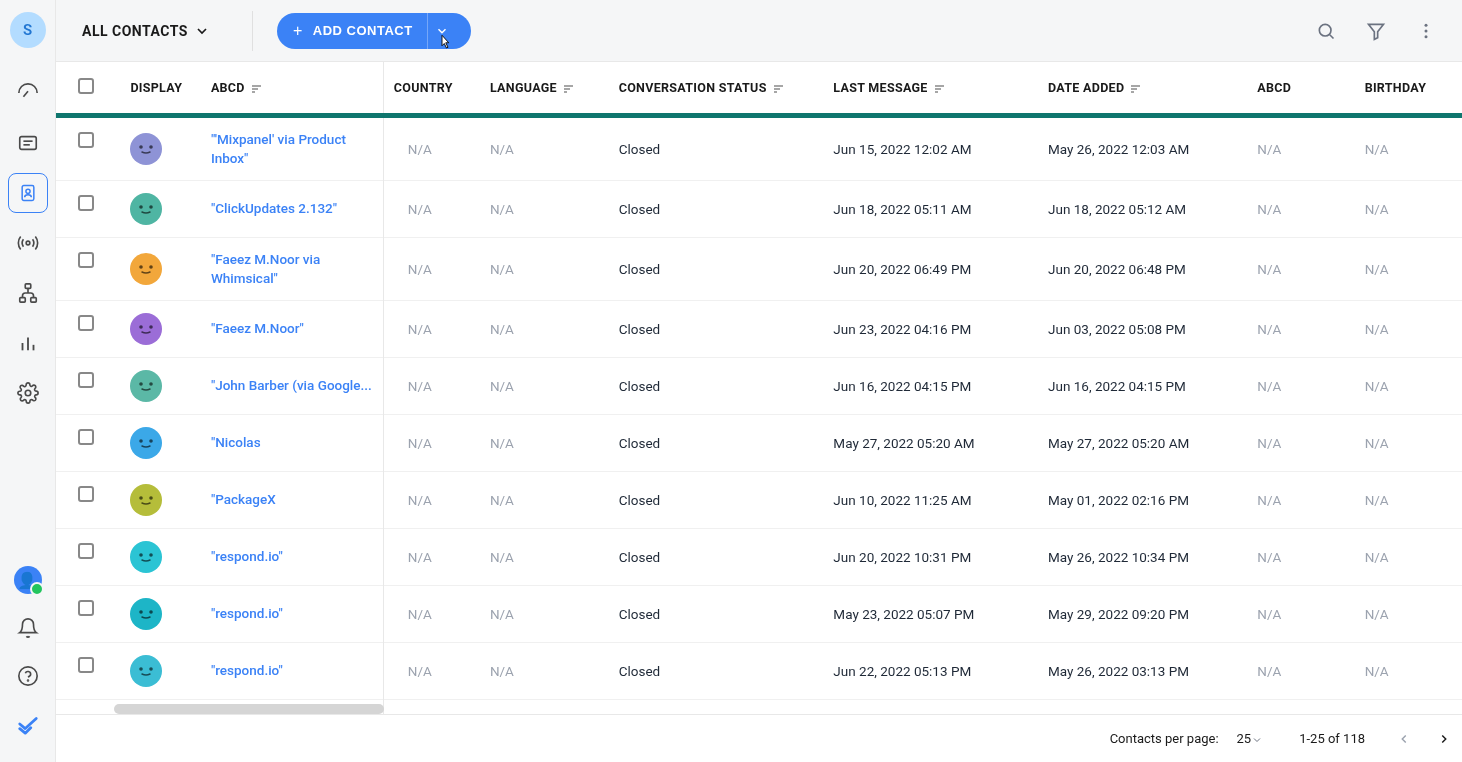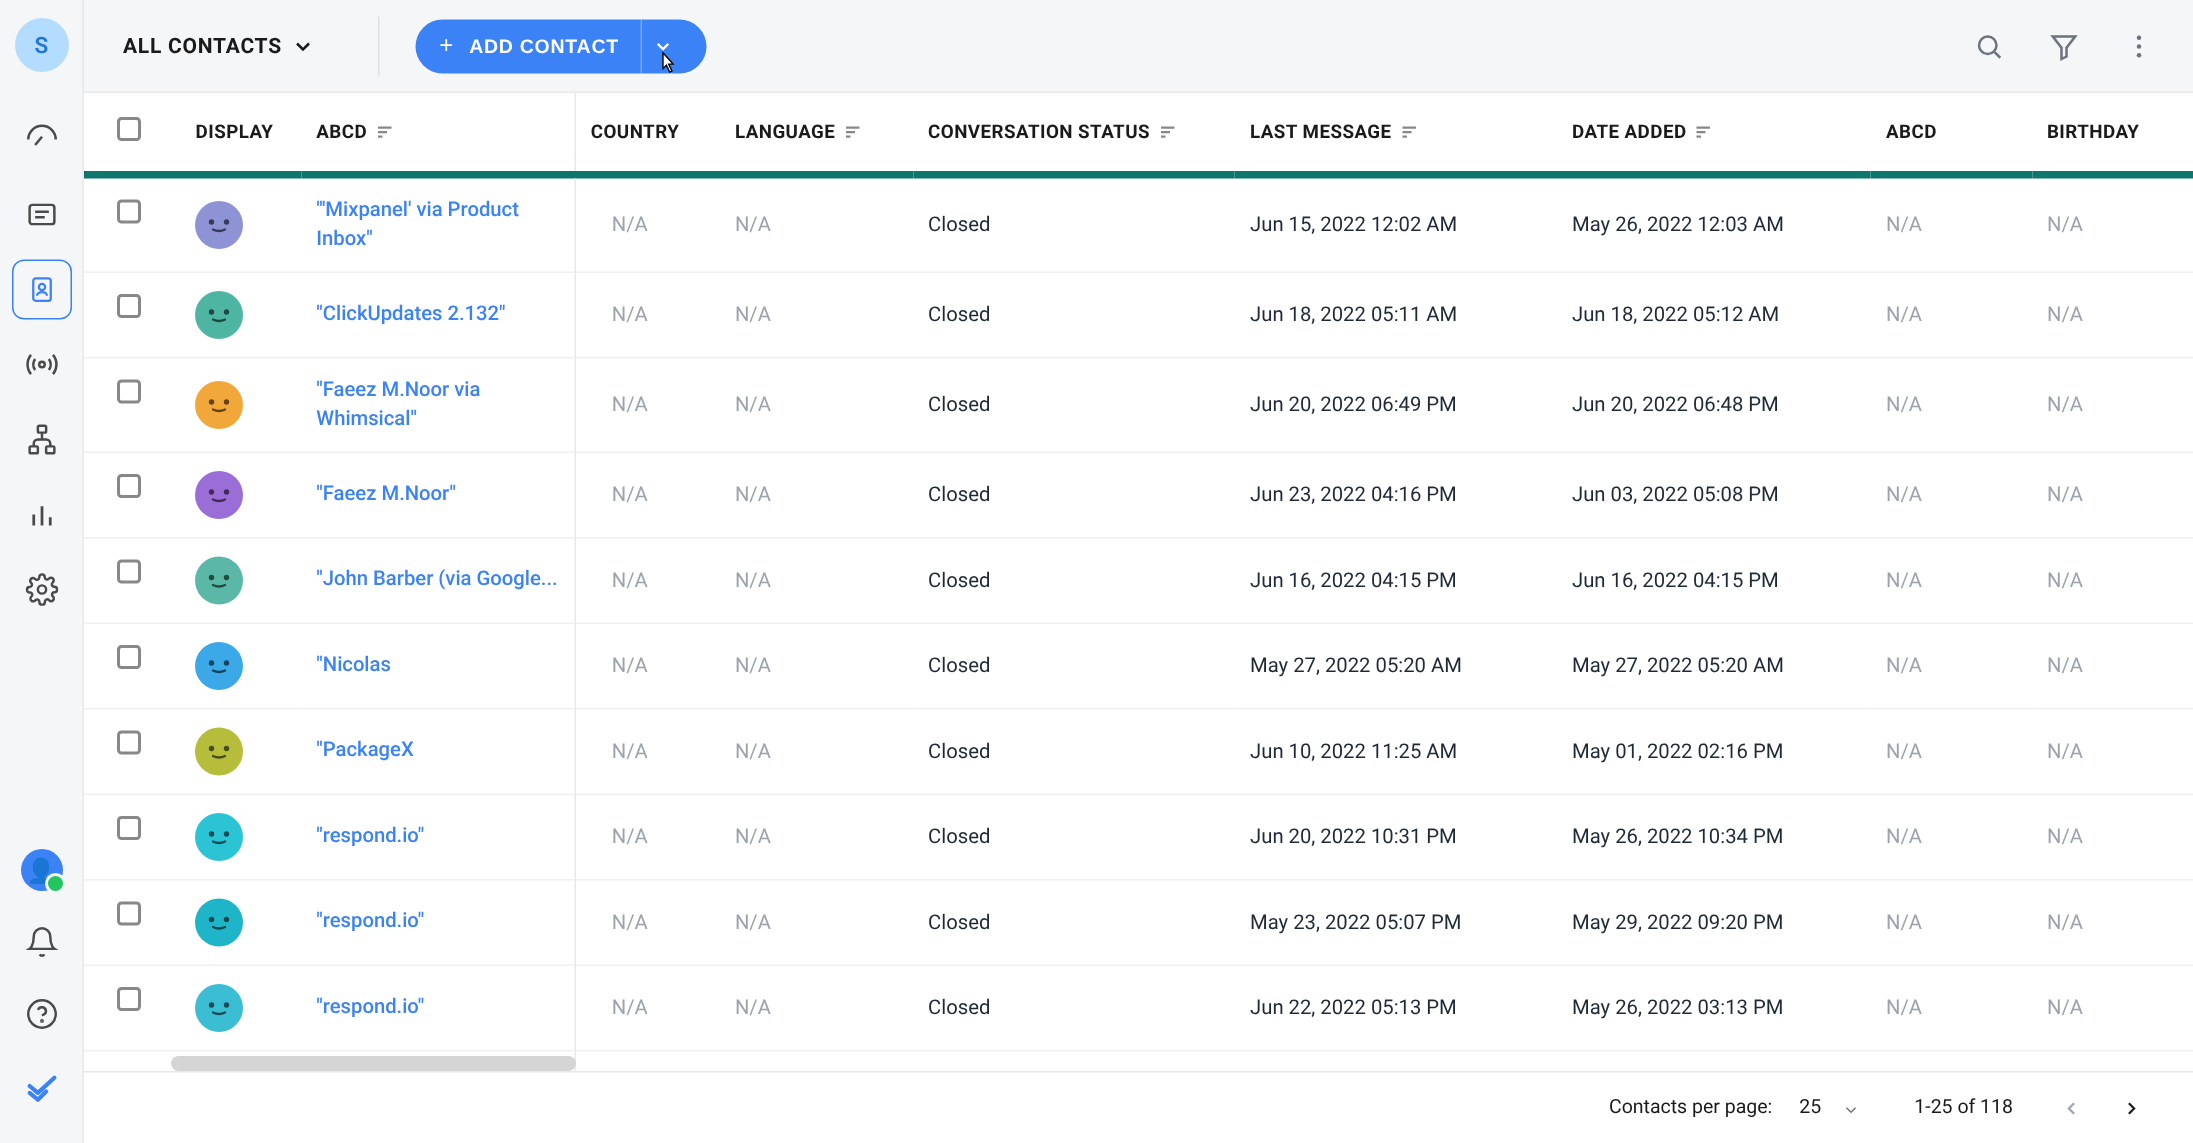--- a/index.html
+++ b/index.html
@@ -282,35 +282,34 @@
       background: #d5d5d5;
       border-radius: 5px;
     }
     
     .footer {
       height: 48px;
       border-top: 1px solid #e8e8e8;
       display: flex;
       align-items: center;
       justify-content: flex-end;
-      padding-right: 30px;
+      padding-right: 7px;
       font-size: 13px;
       color: #1a1a1a;
       gap: 28px;
       background: white;
     }
     .per-page {
       display: flex;
       align-items: center;
       gap: 10px;
     }
     .per-page-select {
       display: flex;
       align-items: flex-end;
-      gap: 14px;
       padding: 4px 8px;
       cursor: pointer;
     }
     .page-nav {
       display: flex;
       gap: 18px;
       color: #9ca3af;
     }
     .page-nav .arrow {
       cursor: pointer;

